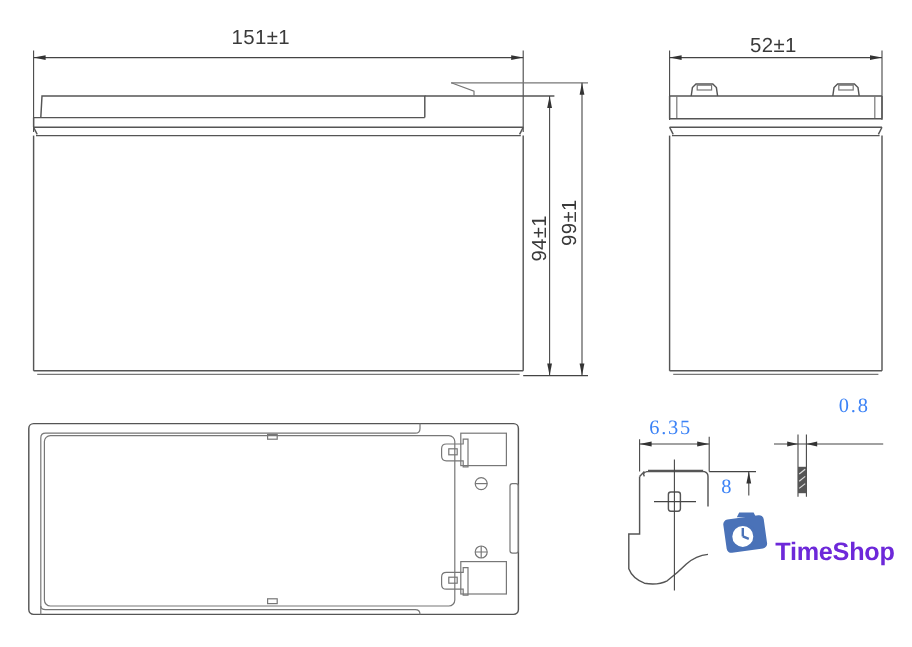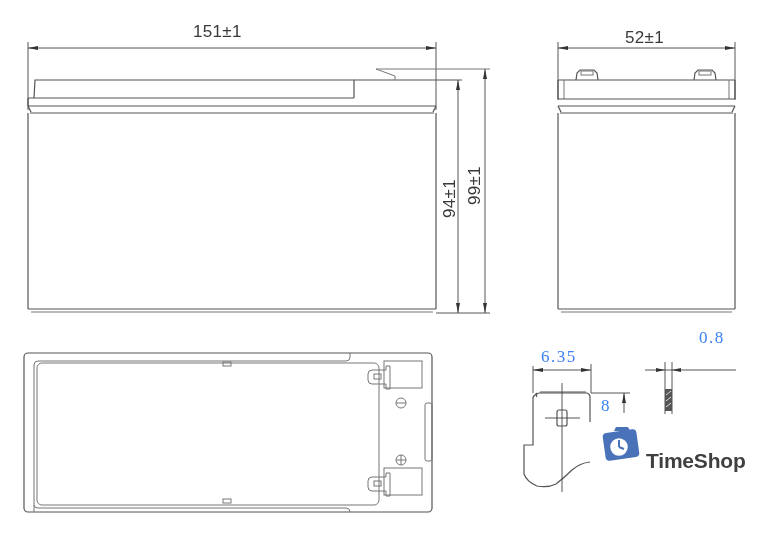--- a/index.html
+++ b/index.html
@@ -7,21 +7,21 @@
     #canvas { position: absolute; left: 0; top: 0; width: 760px; height: 539px; }
     .ln { stroke: #555; stroke-width: 1.2; fill: none; }
     .ln2 { stroke: #777; stroke-width: 1; fill: none; }
     .dim { stroke: #444; stroke-width: 0.9; fill: none; }
     .arrow { fill: #333; }
     .lbl { position: absolute; color: #3a3a3a; white-space: nowrap; }
     .sans { font-family: "Liberation Sans", sans-serif; font-size: 17px; letter-spacing: 0.3px; }
     .serif { font-family: Liberation Serif, serif; font-size: 17px; letter-spacing: 1.5px; color: #3b82f6; }
     .vert { transform: rotate(-90deg); transform-origin: left top; }
     .logo { position: absolute; left: 602px; top: 424px; height: 44px; display: flex; align-items: center; }
-    .logo-text { font-family: "Liberation Sans", sans-serif; font-weight: bold; font-size: 21px; color: #404040; margin-left: 4px; letter-spacing: -0.2px; margin-top: 29px; }
+    .logo-text { font-family: "Liberation Sans", sans-serif; font-weight: bold; font-size: 21px; color: #6d28d9; margin-left: 4px; letter-spacing: -0.2px; margin-top: 29px; }
   </style>
 </head>
 <body>
 
 <svg id="canvas" viewBox="0 0 760 539" xmlns="http://www.w3.org/2000/svg">
 
   <g>
 
     <line class="dim" x1="28" y1="42" x2="28" y2="110"></line>
     <line class="dim" x1="436" y1="42" x2="436" y2="110"></line>

